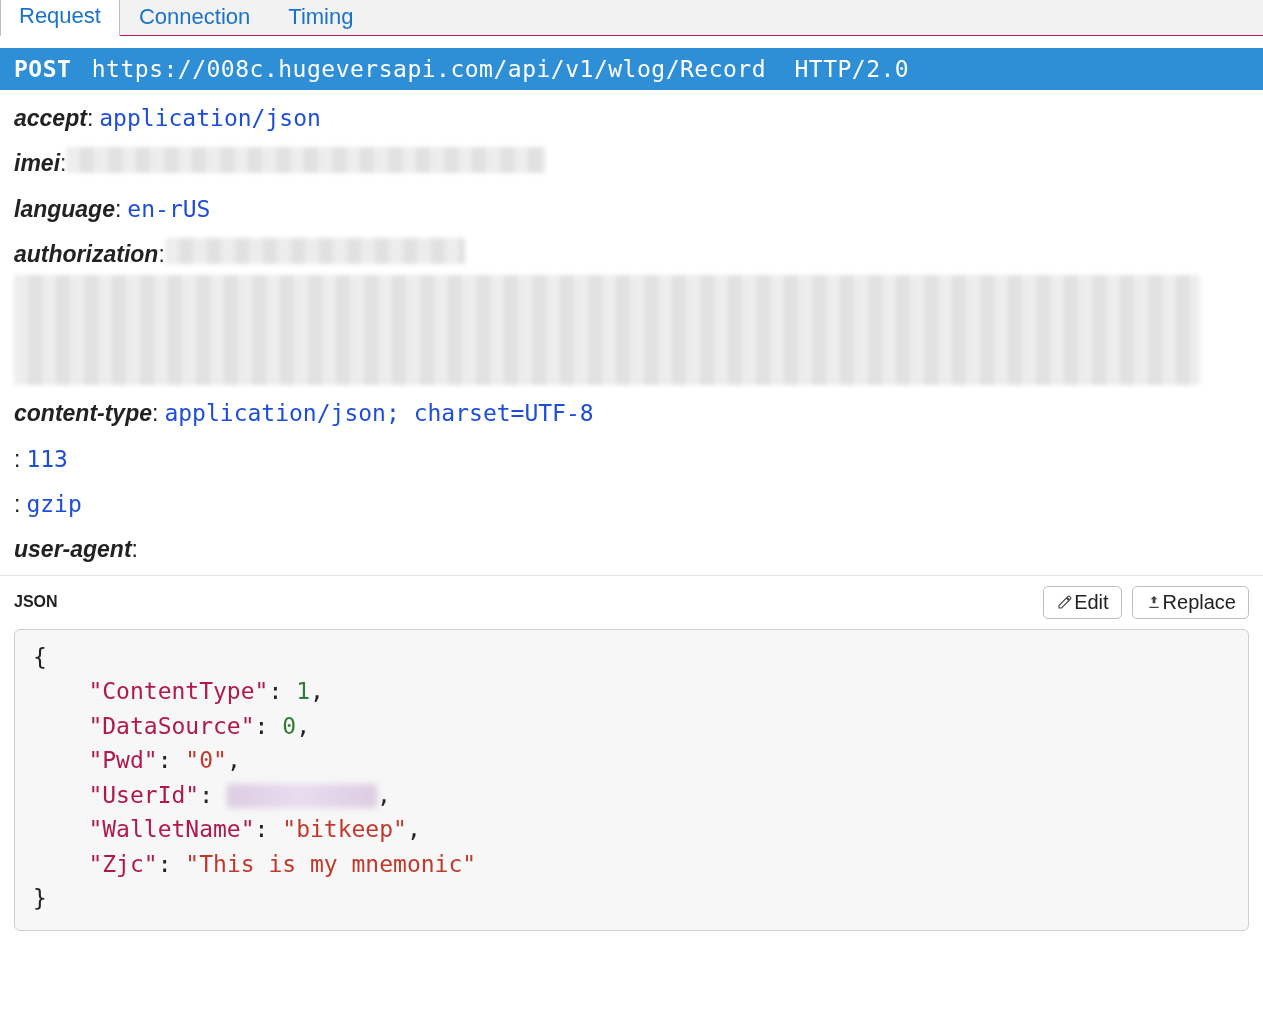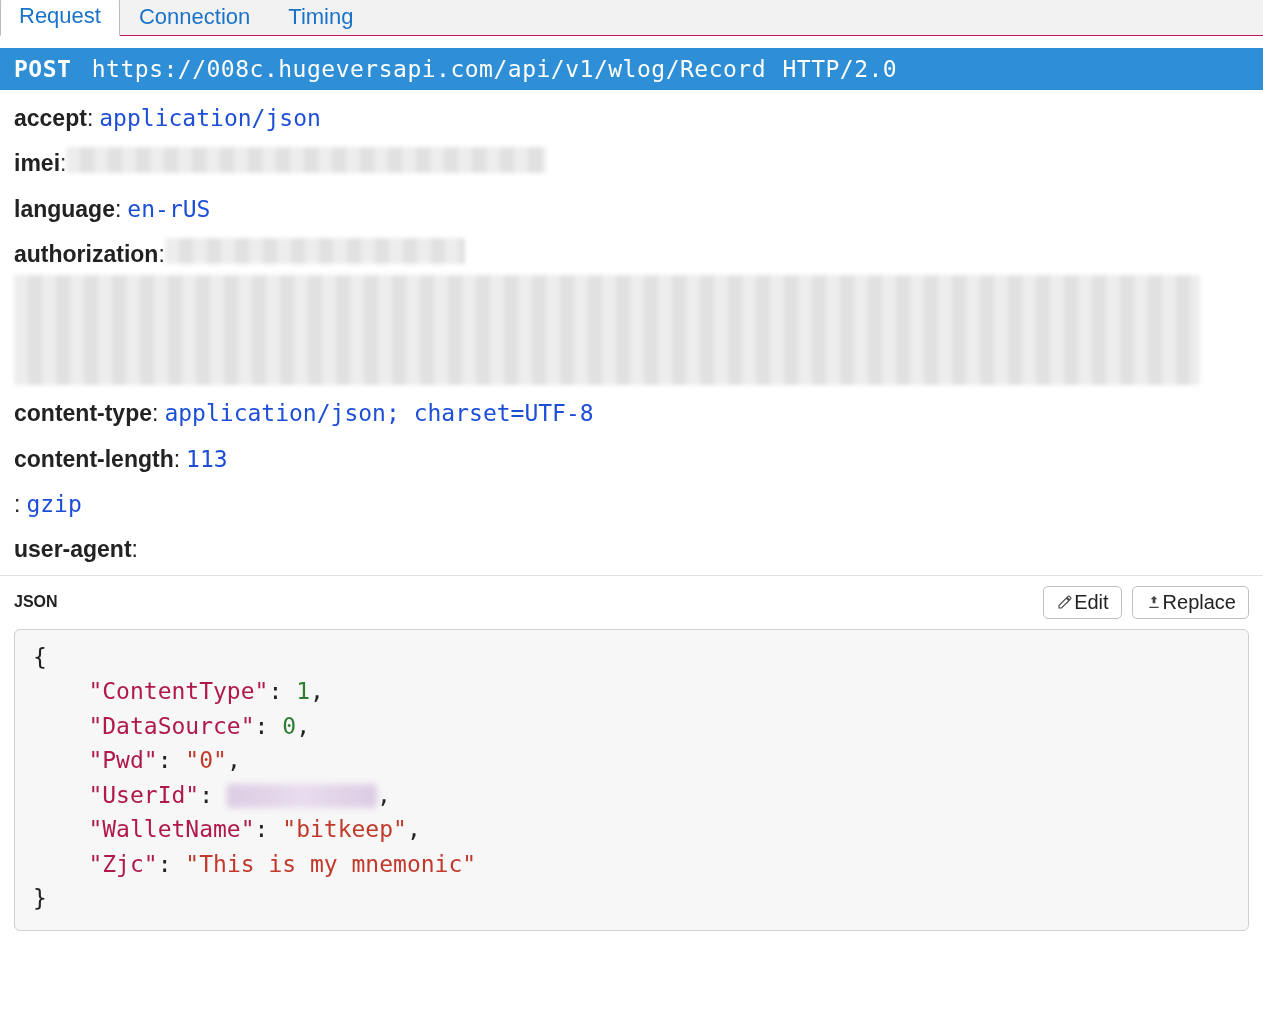--- a/index.html
+++ b/index.html
@@ -43,38 +43,39 @@
   .request-line {
     background: #2f8fd6;
     color: #fff;
     font-family: "SFMono-Regular", Menlo, Consolas, monospace;
     font-size: 23px;
     padding: 8px 14px;
     margin-top: 12px;
     letter-spacing: 0.5px;
   }
   .request-line .method { font-weight: 600; margin-right: 6px; }
-  .request-line .proto { margin-left: 2px; }
+  .request-line .proto { margin-left: 14px; }
 
   
   .headers {
     padding: 6px 14px 2px 14px;
     border-bottom: 1px solid #e3e3e3;
   }
   .header-row {
     display: flex;
     align-items: flex-start;
     flex-wrap: wrap;
     padding: 6px 0;
     font-size: 23px;
     line-height: 1.45;
   }
   .header-name {
     font-weight: 700;
     color: #222;
+    font-style: italic;
   }
   .header-value {
     font-family: "SFMono-Regular", Menlo, Consolas, monospace;
     color: #1d4ed8;
     margin-left: 6px;
     white-space: pre;
   }
   .redacted-inline {
     display: inline-block;
     vertical-align: middle;
@@ -194,21 +195,20 @@
       <span>: </span>
       <span class="redacted-inline" style="width: 300px;"></span>
       <div class="redacted-block" style="height: 110px; width: 96%;"></div>
     </div>
     <div class="header-row">
       <span class="header-name">content-type</span>
       <span>: </span>
       <span class="header-value">application/json; charset=UTF-8</span>
     </div>
     <div class="header-row">
-      <span class="header-name">content-length</span>
       <span>: </span>
       <span class="header-value">113</span>
     </div>
     <div class="header-row">
       <span>: </span>
       <span class="header-value">gzip</span>
     </div>
     <div class="header-row">
       <span class="header-name">user-agent</span>
       <span>: </span>

